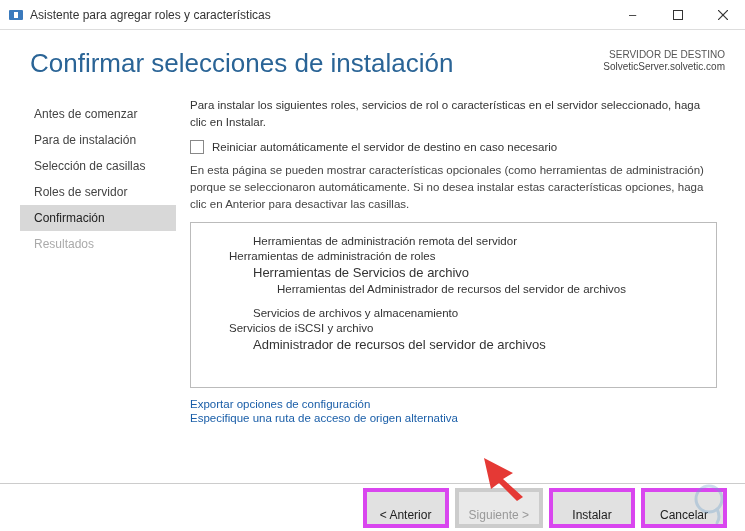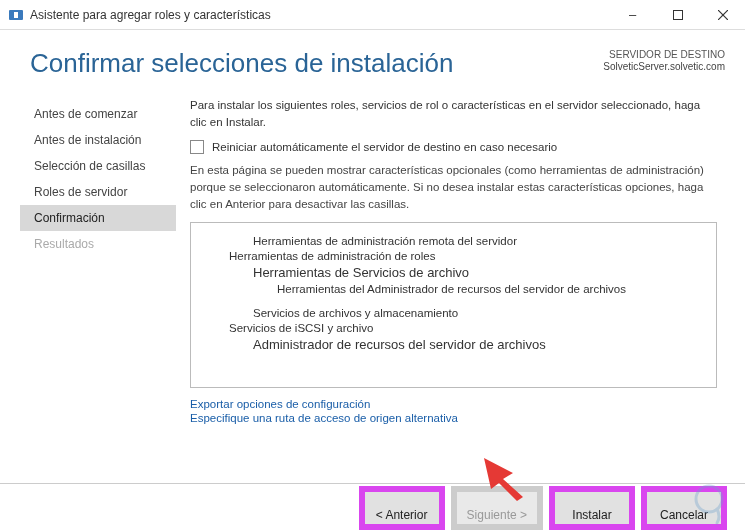--- a/index.html
+++ b/index.html
@@ -33,21 +33,21 @@
     .tree-l0 { margin-bottom: 2px; font-size: 11.5px; padding-left: 48px; }
     .tree-l1 { margin-left: 24px; margin-top: 3px; font-size: 11.5px; }
     .tree-l2 { margin-left: 48px; margin-top: 3px; font-size: 13px; }
     .tree-l3 { margin-left: 72px; margin-top: 3px; font-size: 11.5px; }
     .tree-gap { height: 12px; }
 
     .links { margin-top: 10px; }
     .links a { display: block; color: #1a5ea8; font-size: 11.5px; text-decoration: none; margin-bottom: 2px; cursor: pointer; }
 
     .footer { position: absolute; bottom: 0; left: 0; right: 0; height: 48px; border-top: 1px solid #ccc; display: flex; justify-content: flex-end; align-items: center; padding: 0 18px; gap: 6px; background: #fff; }
-    .btn { min-width: 86px; height: 20px; padding: 16px 10px; font-size: 12px; background: #e1e1e1; border: 6px solid #d946ef; cursor: pointer; color: #222; }
+    .btn { min-width: 86px; height: 20px; padding: 16px 10px; font-size: 12px; background: #e1e1e1; border: 4px solid #d946ef; cursor: pointer; color: #222; }
     .btn:disabled { color: #999; cursor: default; background: #e9e9e9; border-color: #ccc; }
 
     .arrow { position: absolute; bottom: 28px; right: 206px; pointer-events: none; }
 
     .watermark { position: absolute; right: 14px; bottom: 6px; opacity: 0.35; pointer-events: none; }
   </style>
 </head>
 <body>
 
 <div class="titlebar">
@@ -78,21 +78,21 @@
   <div class="page-title">Confirmar selecciones de instalación</div>
   <div>
     <div class="dest-label">SERVIDOR DE DESTINO</div>
     <div class="dest-server">SolveticServer.solvetic.com</div>
   </div>
 </div>
 
 <div class="body-area">
   <div class="sidebar">
     <div class="sidebar-item">Antes de comenzar</div>
-    <div class="sidebar-item">Antes de instalación</div>
+    <div class="sidebar-item">Para de instalación</div>
     <div class="sidebar-item">Selección de casillas</div>
     <div class="sidebar-item">Roles de servidor</div>
     <div class="sidebar-item active">Confirmación</div>
     <div class="sidebar-item disabled">Resultados</div>
   </div>
 
   <div class="content">
     <div class="intro">Para instalar los siguientes roles, servicios de rol o características en el servidor seleccionado, haga clic en Instalar.</div>
 
     <div class="restart-row">

